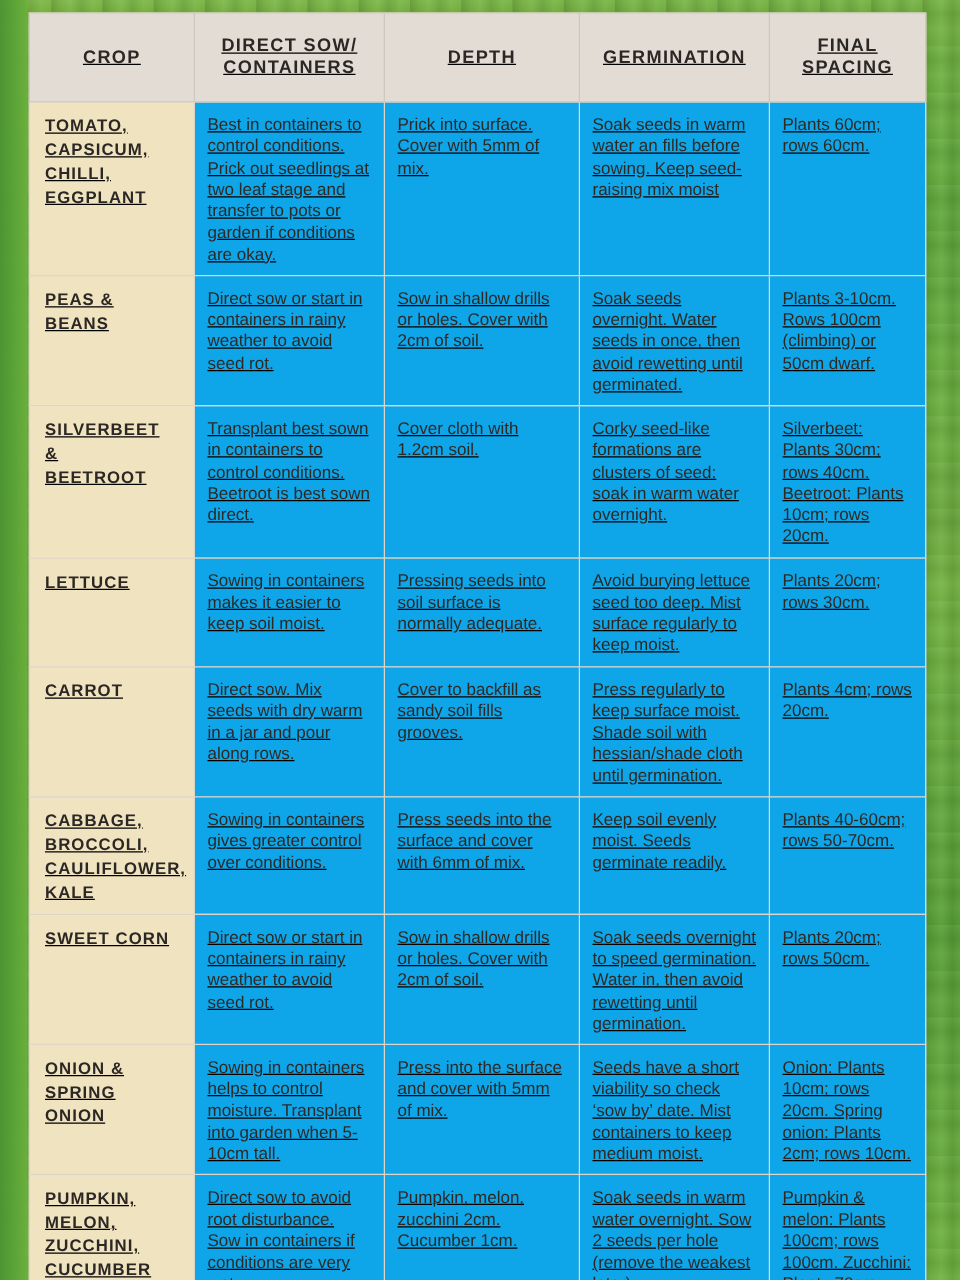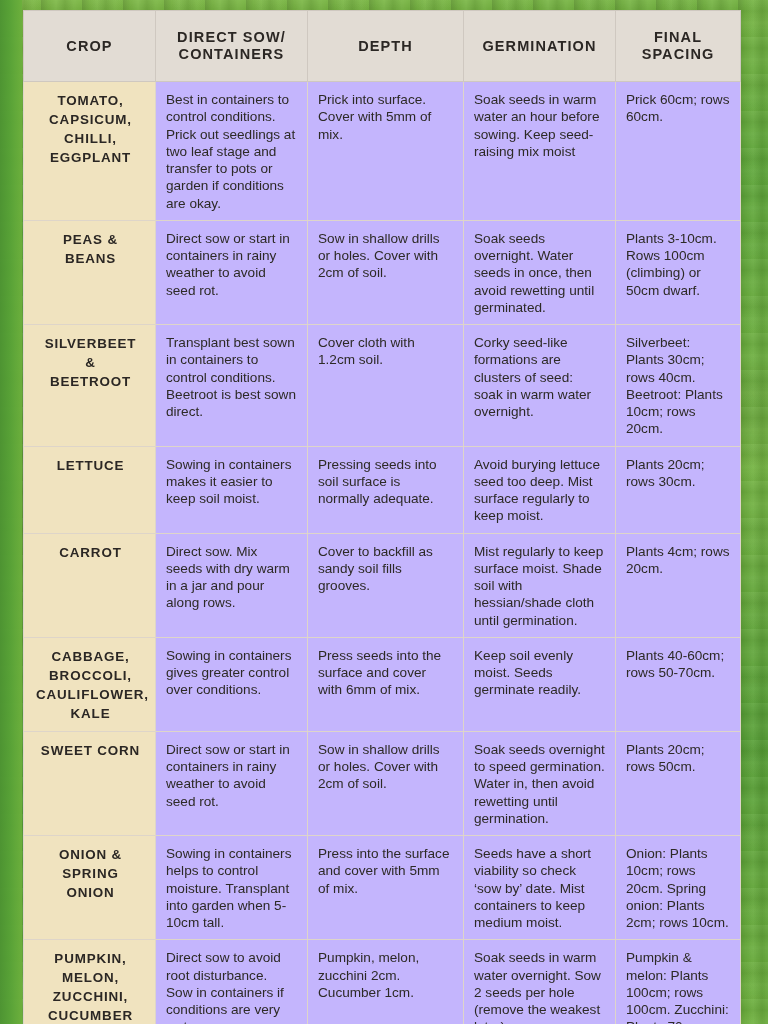--- a/index.html
+++ b/index.html
@@ -52,20 +52,21 @@
     background: linear-gradient(90deg, #4d9432 0%, #57a136 45%, #6cb03c 100%);
     opacity: 0.95;
   }
 
   #table-wrap {
     position: absolute;
     left: 23px;
     top: 10px;
     width: 628px;
     height: 974px;
+    text-decoration: underline;
   }
 
   table#sowing-table {
     width: 717px;
     height: 974px;
     border-collapse: collapse;
     table-layout: fixed;
     background-color: #fdf6ed;
   }
 
@@ -90,33 +91,32 @@
     text-transform: uppercase;
   }
 
   tbody td {
     border: 1px solid #ded5c9;
     vertical-align: top;
     padding: 9px 10px 8px 10px;
     font-size: 13.6px;
     line-height: 1.27;
     color: #2d2a26;
-    background-color: #c4b5fd;
+    background-color: #0ea5e9;
   }
 
   tbody td.crop-cell {
     background-color: #f0e3bf;
     font-weight: 700;
     letter-spacing: 0.85px;
     font-size: 13.4px;
     line-height: 1.42;
     color: #2b2724;
     text-transform: uppercase;
     padding-left: 12px;
-    text-align: center;
   }
 
   .hdr-line { display: block; }
 
   
   .crop-name { white-space: pre-line; }
 </style>
 </head>
 <body>
 
@@ -154,22 +154,22 @@
       </tr>
     </thead>
     <tbody id="tbody">
         <tr>
           <td class="crop-cell"><span class="crop-name">TOMATO,
 CAPSICUM,
 CHILLI,
 EGGPLANT</span></td>
           <td>Best in containers to control conditions. Prick out seedlings at two leaf stage and transfer to pots or garden if conditions are okay.</td>
           <td>Prick into surface. Cover with 5mm of mix.</td>
-          <td>Soak seeds in warm water an hour before sowing. Keep seed-raising mix moist</td>
-          <td>Prick 60cm; rows 60cm.</td>
+          <td>Soak seeds in warm water an fills before sowing. Keep seed-raising mix moist</td>
+          <td>Plants 60cm; rows 60cm.</td>
         </tr>
         <tr>
           <td class="crop-cell"><span class="crop-name">PEAS &amp; BEANS</span></td>
           <td>Direct sow or start in containers in rainy weather to avoid seed rot.</td>
           <td>Sow in shallow drills or holes. Cover with 2cm of soil.</td>
           <td>Soak seeds overnight. Water seeds in once, then avoid rewetting until germinated.</td>
           <td>Plants 3-10cm. Rows 100cm (climbing) or 50cm dwarf.</td>
         </tr>
         <tr>
           <td class="crop-cell"><span class="crop-name">SILVERBEET
@@ -184,21 +184,21 @@
           <td class="crop-cell"><span class="crop-name">LETTUCE</span></td>
           <td>Sowing in containers makes it easier to keep soil moist.</td>
           <td>Pressing seeds into soil surface is normally adequate.</td>
           <td>Avoid burying lettuce seed too deep. Mist surface regularly to keep moist.</td>
           <td>Plants 20cm; rows 30cm.</td>
         </tr>
         <tr>
           <td class="crop-cell"><span class="crop-name">CARROT</span></td>
           <td>Direct sow. Mix seeds with dry warm in a jar and pour along rows.</td>
           <td>Cover to backfill as sandy soil fills grooves.</td>
-          <td>Mist regularly to keep surface moist. Shade soil with hessian/shade cloth until germination.</td>
+          <td>Press regularly to keep surface moist. Shade soil with hessian/shade cloth until germination.</td>
           <td>Plants 4cm; rows 20cm.</td>
         </tr>
         <tr>
           <td class="crop-cell"><span class="crop-name">CABBAGE,
 BROCCOLI,
 CAULIFLOWER,
 KALE</span></td>
           <td>Sowing in containers gives greater control over conditions.</td>
           <td>Press seeds into the surface and cover with 6mm of mix.</td>
           <td>Keep soil evenly moist. Seeds germinate readily.</td>

